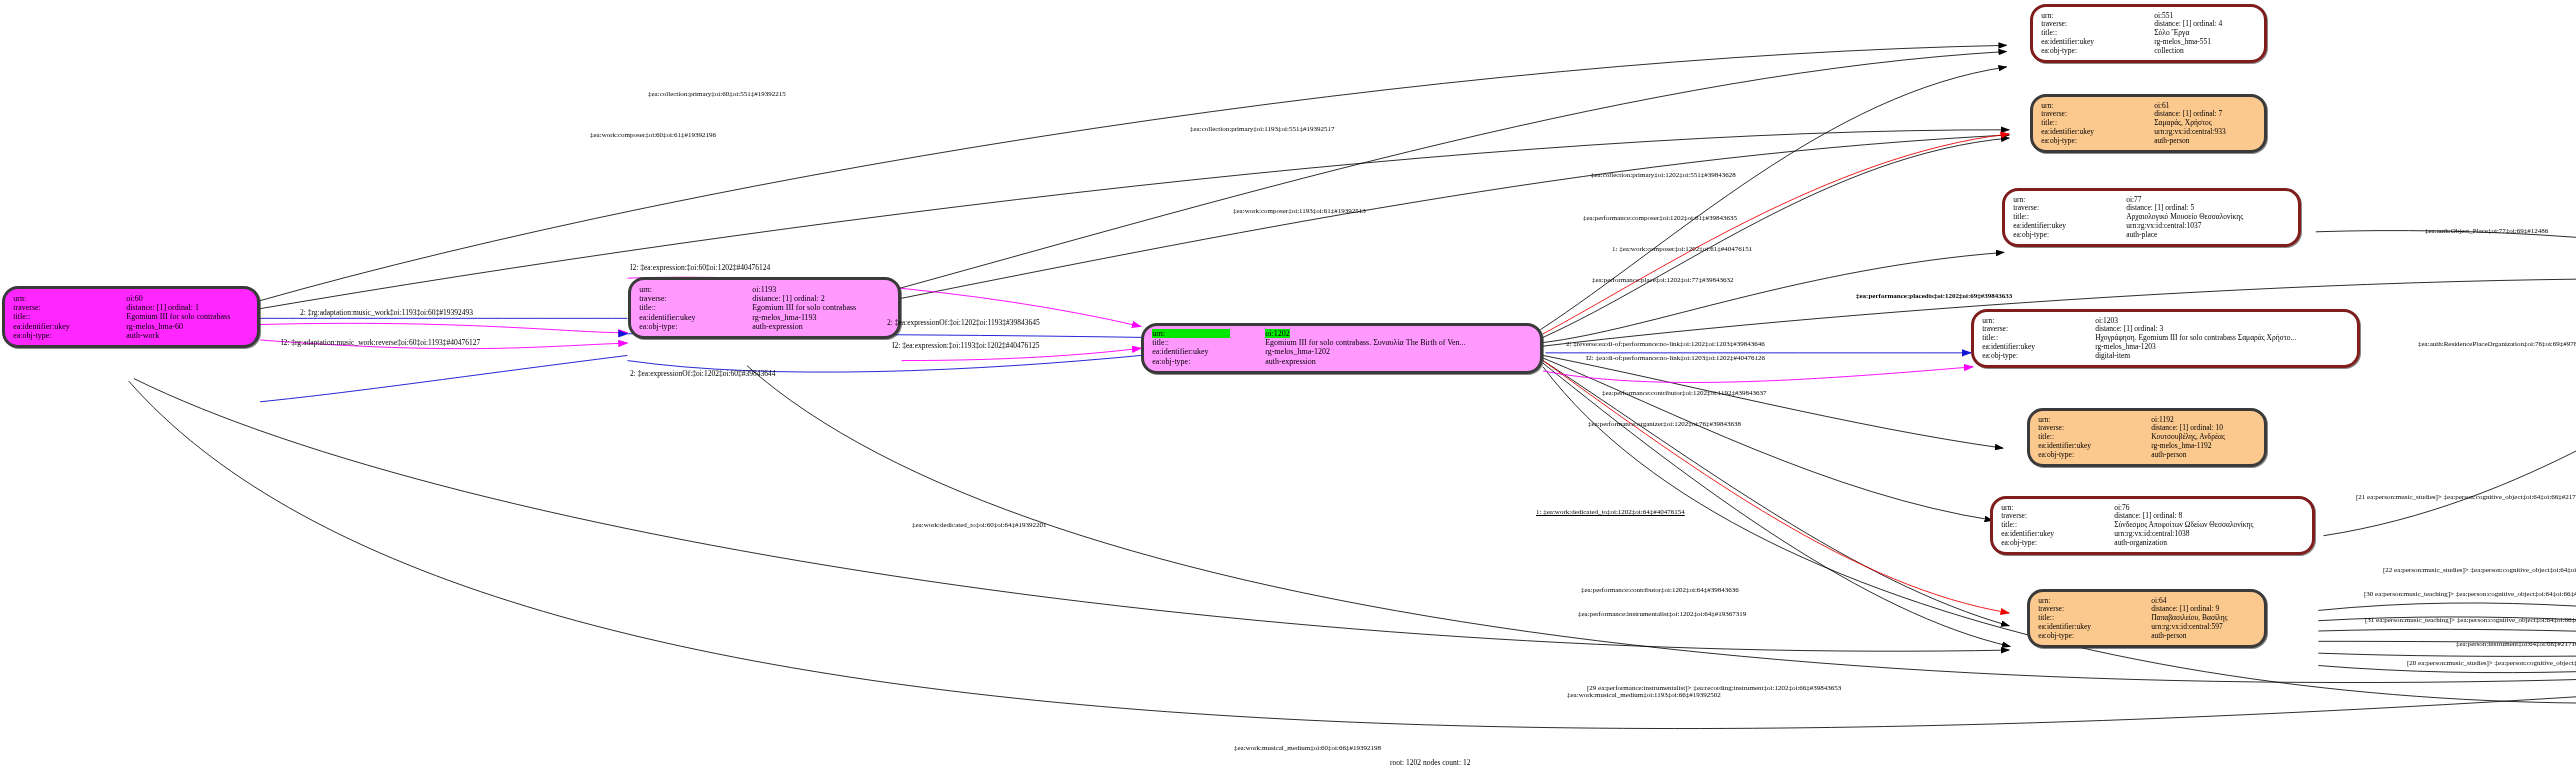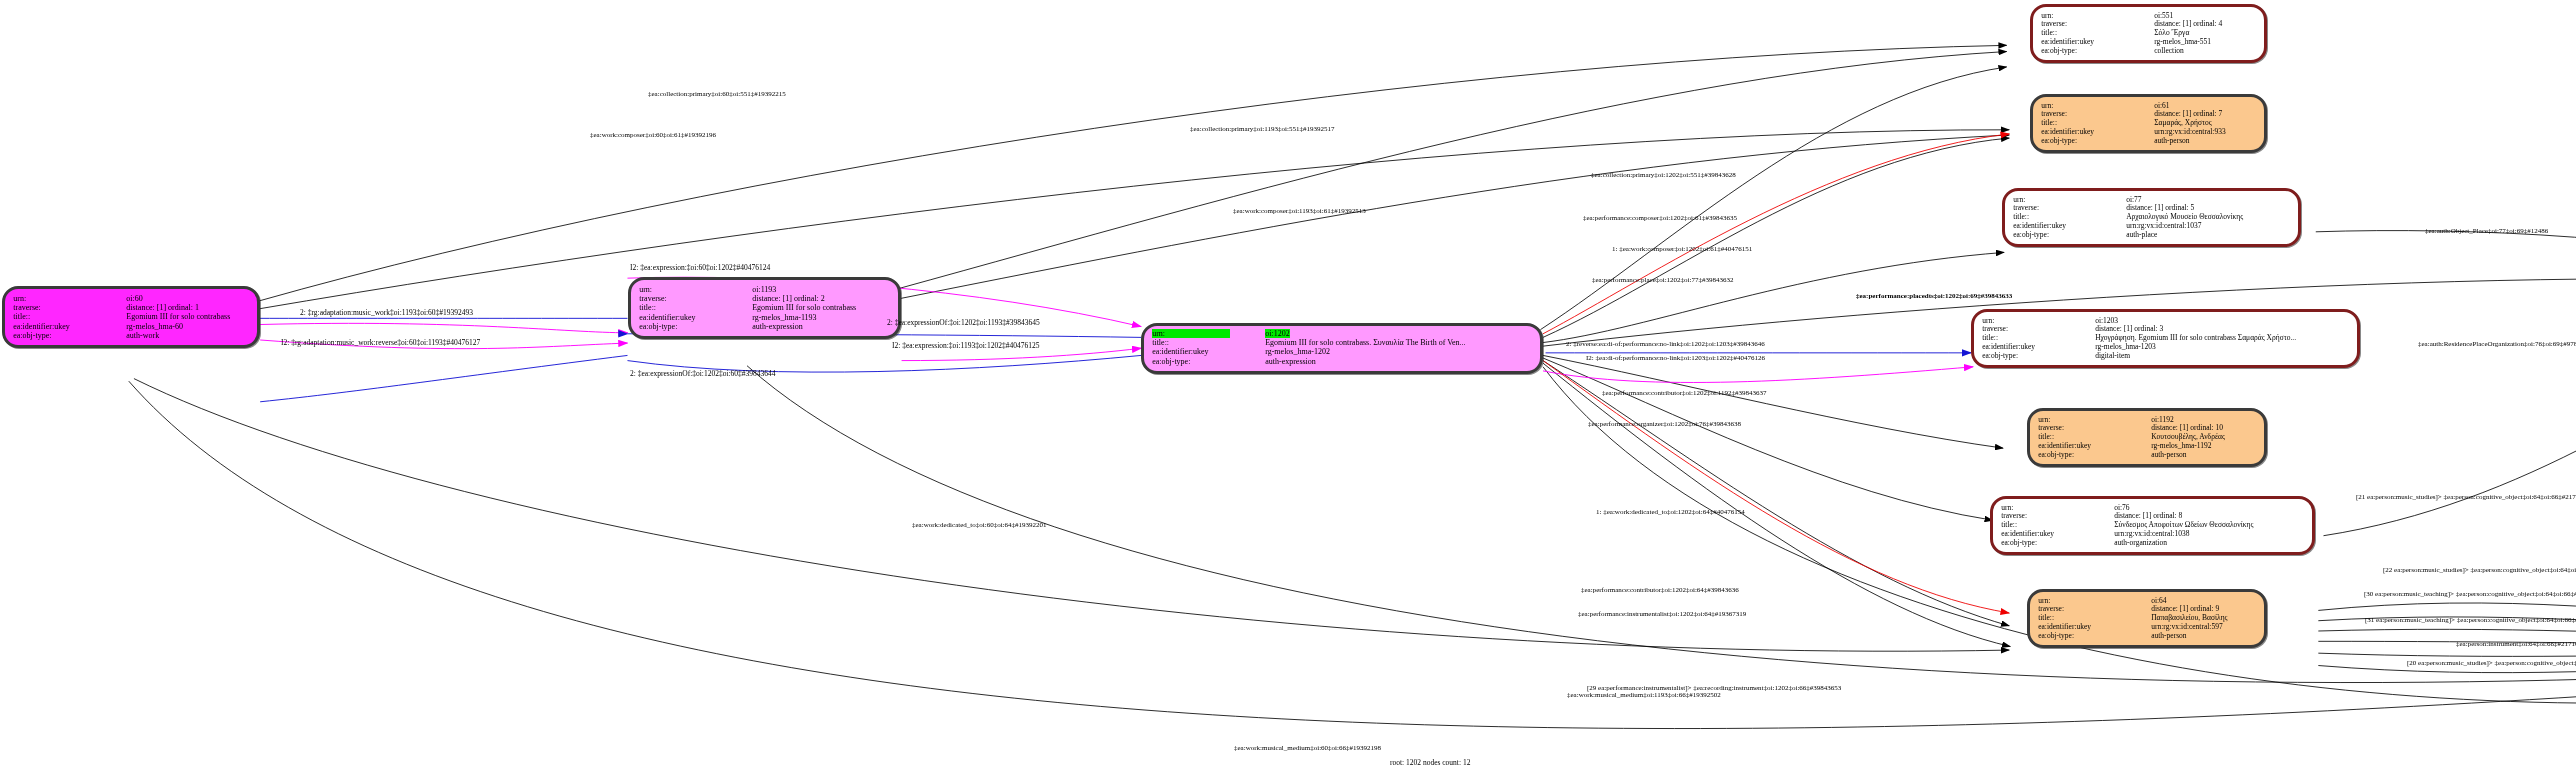--- a/index.html
+++ b/index.html
@@ -364,21 +364,21 @@
   <div class="elabel f14" style="left:630px;top:264px;">I2: ‡ea:expression:‡oi:60‡oi:1202‡#40476124</div>
   <div class="elabel f14" style="left:300px;top:309px;">2: ‡rg:adaptation:music_work‡oi:1193‡oi:60‡#19392493</div>
   <div class="elabel f14" style="left:281px;top:323px;margin-top:16px;">I2: ‡rg:adaptation:music_work:reverse‡oi:60‡oi:1193‡#40476127</div>
   <div class="elabel f14" style="left:887px;top:319px;">2: ‡ea:expressionOf:‡oi:1202‡oi:1193‡#39843645</div>
   <div class="elabel f14" style="left:892px;top:342px;">I2: ‡ea:expression:‡oi:1193‡oi:1202‡#40476125</div>
   <div class="elabel f14" style="left:630px;top:370px;">2: ‡ea:expressionOf:‡oi:1202‡oi:60‡#39843644</div>
   <div class="elabel f13" style="left:1566px;top:341px;">2: ‡reverse:ea:di-of:performance:no-link‡oi:1202‡oi:1203‡#39843646</div>
   <div class="elabel f13" style="left:1586px;top:355px;">I2: ‡ea:di-of:performance:no-link‡oi:1203‡oi:1202‡#40476126</div>
   <div class="elabel f13" style="left:1602px;top:390px;">‡ea:performance:contributor‡oi:1202‡oi:1192‡#39843637</div>
   <div class="elabel f13" style="left:1588px;top:421px;">‡ea:performance:organizer‡oi:1202‡oi:76‡#39843638</div>
-  <div class="elabel f13" style="left:1596px;top:509px;">1: ‡ea:work:dedicated_to‡oi:1202‡oi:64‡#40476154</div>
+  <div class="elabel f13" style="left:1536px;top:509px;text-decoration:underline;">1: ‡ea:work:dedicated_to‡oi:1202‡oi:64‡#40476154</div>
   <div class="elabel f13" style="left:1581px;top:587px;text-align:center;">‡ea:performance:contributor‡oi:1202‡oi:64‡#39843636</div>
   <div class="elabel f13" style="left:1578px;top:611px;">‡ea:performance:instrumentalist‡oi:1202‡oi:64‡#19367319</div>
   <div class="elabel f13" style="left:912px;top:522px;">‡ea:work:dedicated_to‡oi:60‡oi:64‡#19392201</div>
   <div class="elabel f13" style="left:1567px;top:692px;">‡ea:work:musical_medium‡oi:1193‡oi:66‡#19392502</div>
   <div class="elabel f13" style="left:1234px;top:745px;">‡ea:work:musical_medium‡oi:60‡oi:66‡#19392198</div>
   <div class="elabel f13" style="left:2356px;top:494px;">[21 ea:person:music_studies]&gt; ‡ea:person:cognitive_object‡oi:64‡oi:66‡#21716661</div>
   <div class="elabel f13" style="left:2383px;top:567px;">[22 ea:person:music_studies]&gt; ‡ea:person:cognitive_object‡oi:64‡oi:66‡#21716662</div>
   <div class="elabel f13" style="left:2364px;top:591px;">[30 ea:person:music_teaching]&gt; ‡ea:person:cognitive_object‡oi:64‡oi:66‡#21716663</div>
   <div class="elabel f13" style="left:2365px;top:617px;">[31 ea:person:music_teaching]&gt; ‡ea:person:cognitive_object‡oi:64‡oi:66‡#21716664</div>
   <div class="elabel f13" style="left:2456px;top:641px;">‡ea:person:instrument‡oi:64‡oi:66‡#21716616</div>

